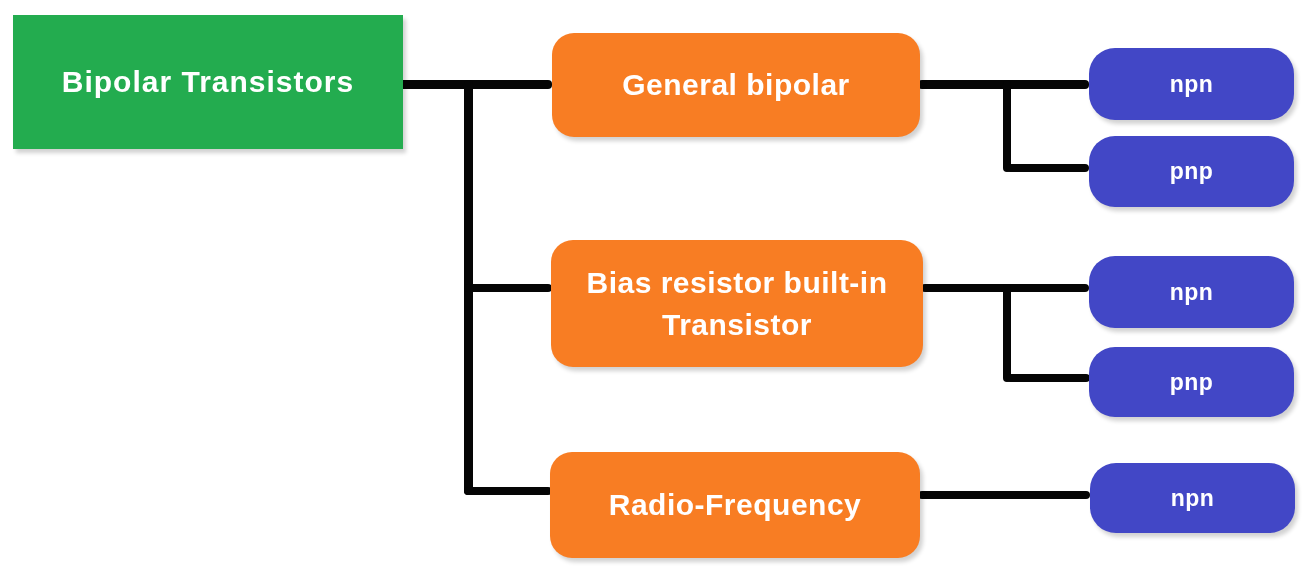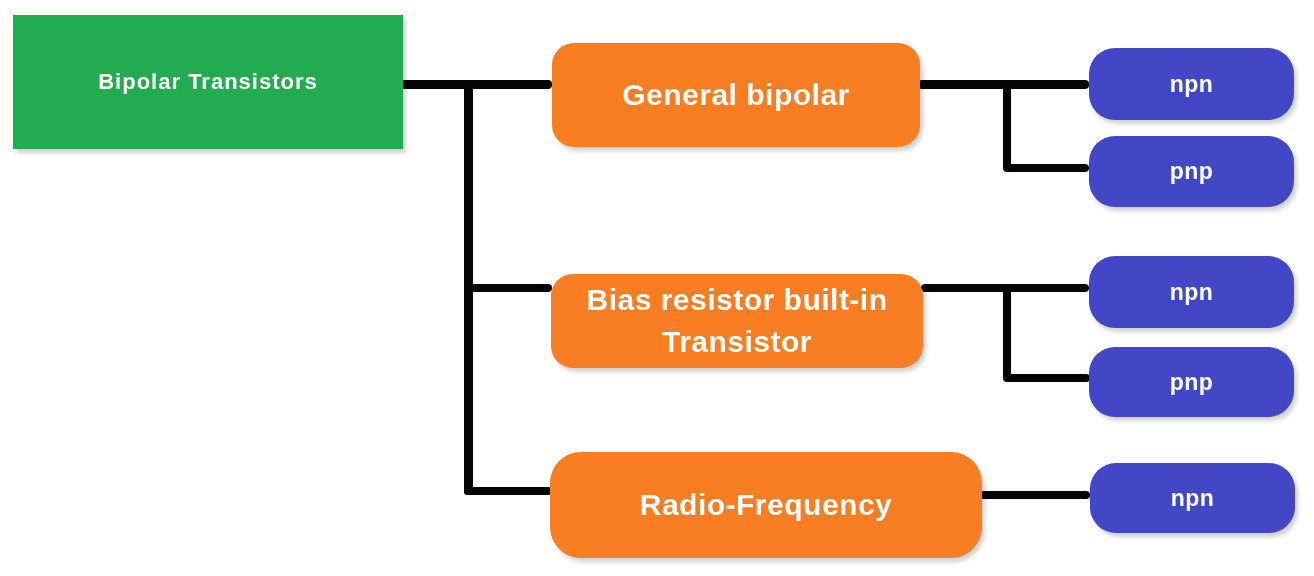--- a/index.html
+++ b/index.html
@@ -26,33 +26,33 @@
     text-align: center;
     letter-spacing: 0.5px;
     box-shadow: 3px 4px 4px rgba(0,0,0,0.18);
   }
   .node span { display: block; }
 
   .node-root {
     left: 13px; top: 15px;
     width: 390px; height: 134px;
     background: var(--color-root_box, #23ac4f);
-    font-size: 22px;
+    font-size: 30px;
     letter-spacing: 1px;
     border-radius: 0;
   }
   .node-branch {
     background: var(--color-branch_box, #f87d23);
     border-radius: 22px;
     font-size: 30px;
     line-height: 42px;
   }
-  .branch-1 { left: 552px; top: 43px;  width: 368px; height: 104px; }
-  .branch-2 { left: 551px; top: 240px; width: 372px; height: 94px; margin-top: 34px; }
-  .branch-3 { left: 550px; top: 452px; width: 432px; height: 106px; border-radius: 31px; }
+  .branch-1 { left: 552px; top: 33px;  width: 368px; height: 104px; }
+  .branch-2 { left: 551px; top: 240px; width: 372px; height: 127px; }
+  .branch-3 { left: 550px; top: 452px; width: 370px; height: 106px; }
 
   .node-leaf {
     background: var(--color-leaf_box, #4247c6);
     border-radius: 26px;
     font-size: 23px;
     width: 205px; height: 72px;
   }
   .leaf-1a { left: 1089px; top: 48px; }
   .leaf-1b { left: 1089px; top: 136px; height: 71px; }
   .leaf-2a { left: 1089px; top: 256px; }

